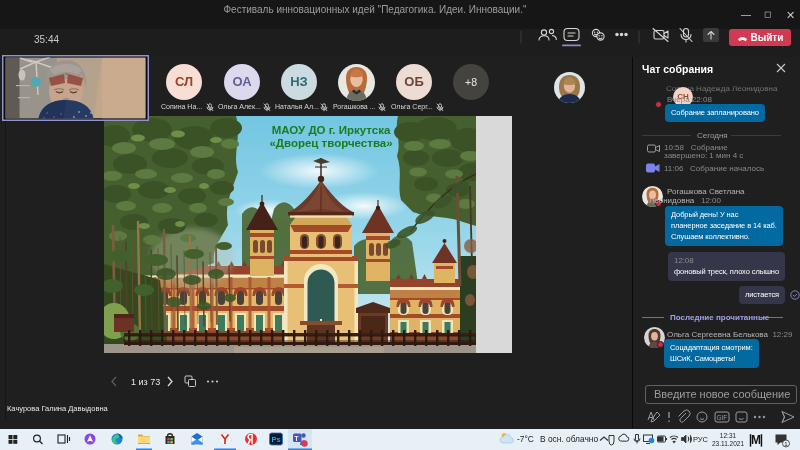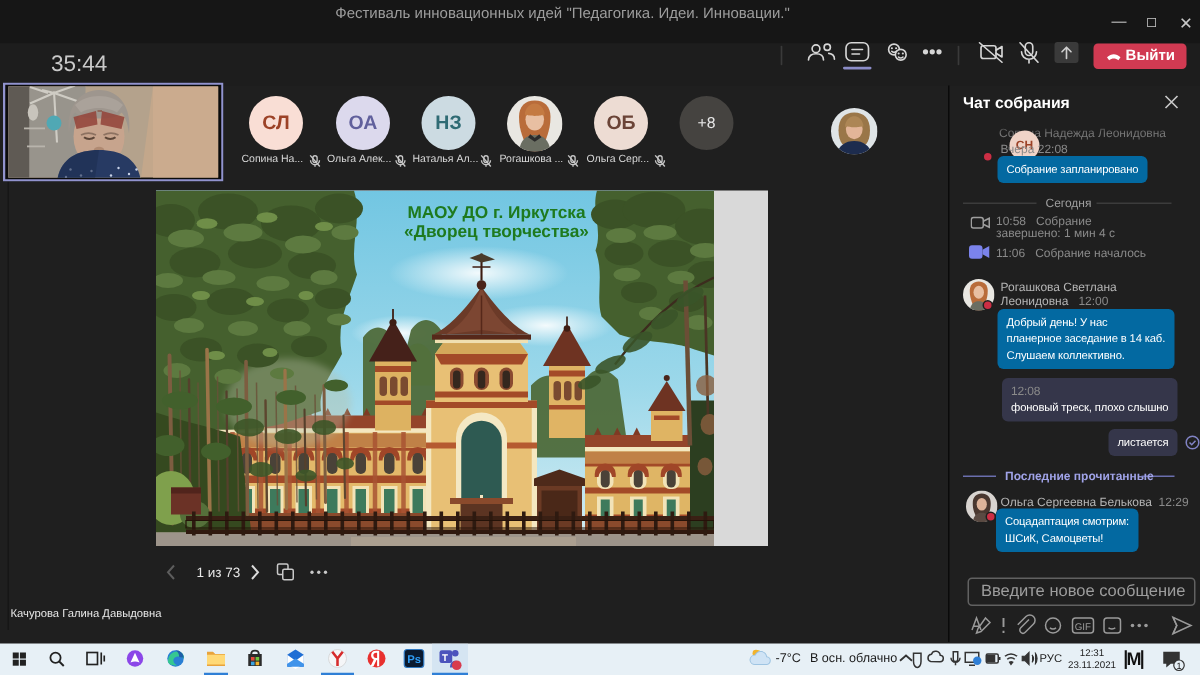--- a/index.html
+++ b/index.html
@@ -6,31 +6,31 @@
   html,body { width:800px; height:450px; overflow:hidden; background:#1f1f1f;
     font-family:"Liberation Sans", sans-serif; }
   .abs { position:absolute; }
   #root { position:relative; width:800px; height:450px; }
   
   #titlebar { left:0; top:0; width:800px; height:29px; background:#161616; }
   #titletext { left:0; top:4px; width:750px; text-align:center; color:#9d9d9d; font-size:10px; }
   .winctl { top:9px; color:#c8c8c8; font-size:10px; }
   
   #toolbar { left:0; top:29px; width:800px; height:28px; background:#1d1d1d; }
-  #timer { left:34px; top:34px; color:#c9c9c9; font-size:15px; }
+  #timer { left:34px; top:34px; color:#c9c9c9; font-size:10px; }
   #leave { left:729px; top:28.5px; width:62px; height:17.5px; background:#d13a52; border-radius:3px;
     color:#fff; font-size:10px; text-align:center; line-height:17.5px; font-weight:bold;}
   
   #stage { left:0; top:57px; width:632px; height:371px; background:#1f1f1f; }
   
   .av { border-radius:50%; width:36px; height:36px; text-align:center; line-height:36px;
         font-size:13px; font-weight:bold; top:64px; }
   .avlabel { top:103px; color:#d8d8d8; font-size:7px; width:60px; }
   
-  #slide { left:104px; top:127px; width:408px; height:237px; background:#d9d9d9; }
+  #slide { left:104px; top:116px; width:408px; height:237px; background:#d9d9d9; }
   #presname { left:7px; top:404px; color:#e8e8e8; font-size:7.5px; }
   
   #chat { left:632px; top:57px; width:168px; height:371px; background:#1f1f1f;
           border-left:1px solid #0a0a0a; color:#fff; }
   .bubble { background:#0369a1; border-radius:4px; color:#fff; font-size:7.5px; padding:3.5px 6px; line-height:11px; letter-spacing:-0.1px; white-space:nowrap; }
   .own { background:#35364a; }
   .cts { color:#8a8a8a; font-size:8px; }
   .cname { color:#b5b5b5; font-size:8px;text-align:center; }
   
   #taskbar { left:0; top:429px; width:800px; height:21px; background:#e7f0f6; }
@@ -670,21 +670,21 @@
         </defs>
       <g clip-path="url(#cav1)">
           <rect width="21" height="21" fill="#e9e7e2"></rect>
       <path d="M4.5 8c0-4 2.3-6.3 6-6.3s6 2.3 6 6.3c0 3-.6 5-1.2 6.8l-2.3 6.2H8l-2.3-6.2C5.1 13 4.5 11 4.5 8z" fill="#b96c3a"></path>
       <ellipse cx="10.5" cy="8.8" rx="3.5" ry="4.3" fill="#e8bfa2"></ellipse>
       <path d="M4.5 21c.6-4.5 2.9-6.2 6-6.2s5.4 1.7 6 6.2z" fill="#6a6e62"></path>
         </g>
     </svg>
     <div class="abs" style="left:22px; top:143px; width:7px; height:7px; border-radius:50%; background:#cc2e44; border:1.5px solid #1f1f1f;"></div>
     <div class="abs cname" style="left:34px; top:130px;">Рогашкова Светлана</div>
-    <div class="abs cname" style="left:34px; top:138.5px;">Леонидовна&nbsp;&nbsp;&nbsp;<span class="cts">12:00</span></div>
+    <div class="abs cname" style="left:16px; top:138.5px;">Леонидовна&nbsp;&nbsp;&nbsp;<span class="cts">12:00</span></div>
     <div class="abs bubble" style="left:32px; top:148.5px;">Добрый день! У нас<br>планерное заседание в 14 каб.<br>Слушаем коллективно.</div>
     <div class="abs bubble own" style="right:15px; top:194.5px;"><span class="cts">12:08</span><br>фоновый треск, плохо слышно</div>
     <div class="abs bubble own" style="right:15px; top:228.5px;">листается</div>
     <svg class="abs" style="left:157px; top:233px;" width="10" height="10" viewBox="0 0 10 10">
         <circle cx="5" cy="5" r="4.2" fill="none" stroke="#8183c4"></circle>
         <path d="M3 5l1.5 1.5L7 3.8" fill="none" stroke="#8183c4"></path>
       </svg>
     <div class="abs" style="left:9px; top:260px; width:22px; height:1px; background:#6b6fae;"></div>
     <div class="abs" style="left:128px; top:260px; width:22px; height:1px; background:#6b6fae;"></div>
     <div class="abs" style="left:37px; top:256px; font-size:8px; font-weight:bold; color:#a0a3e8;">Последние прочитанные</div>

